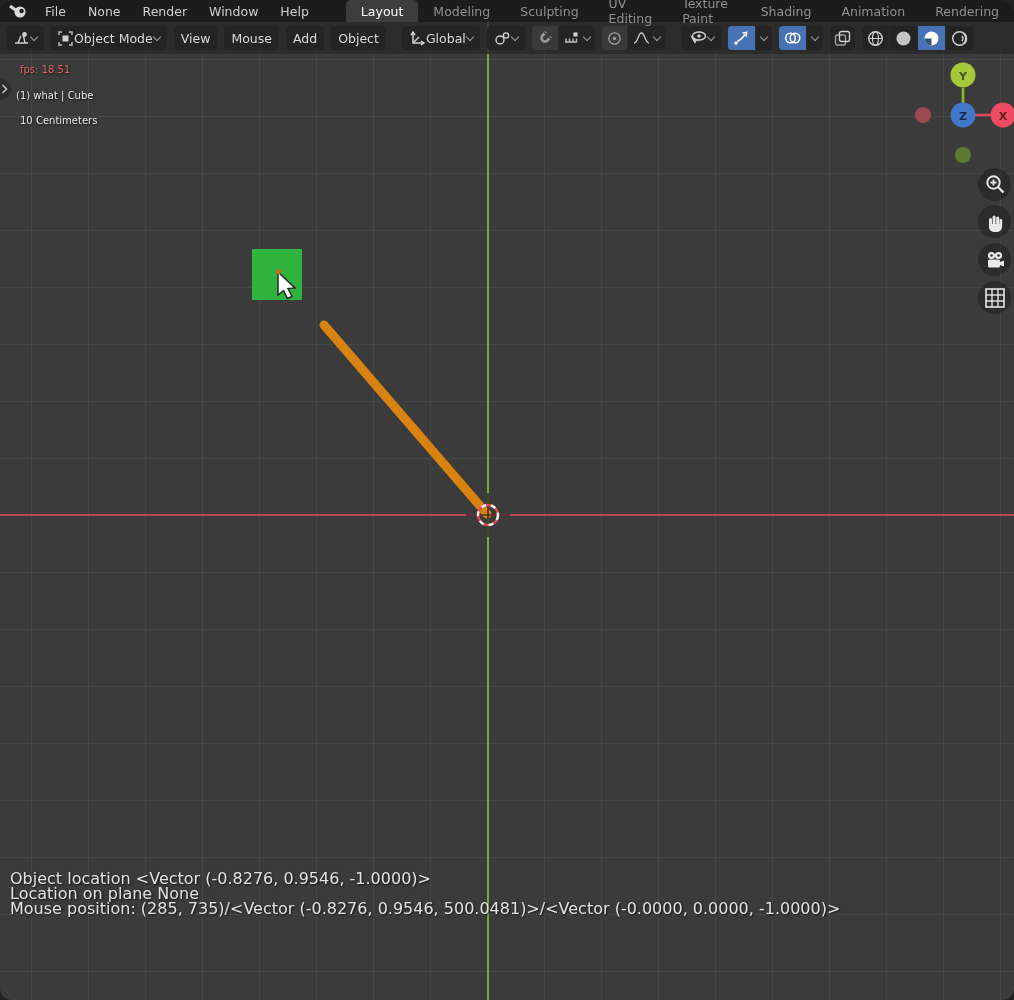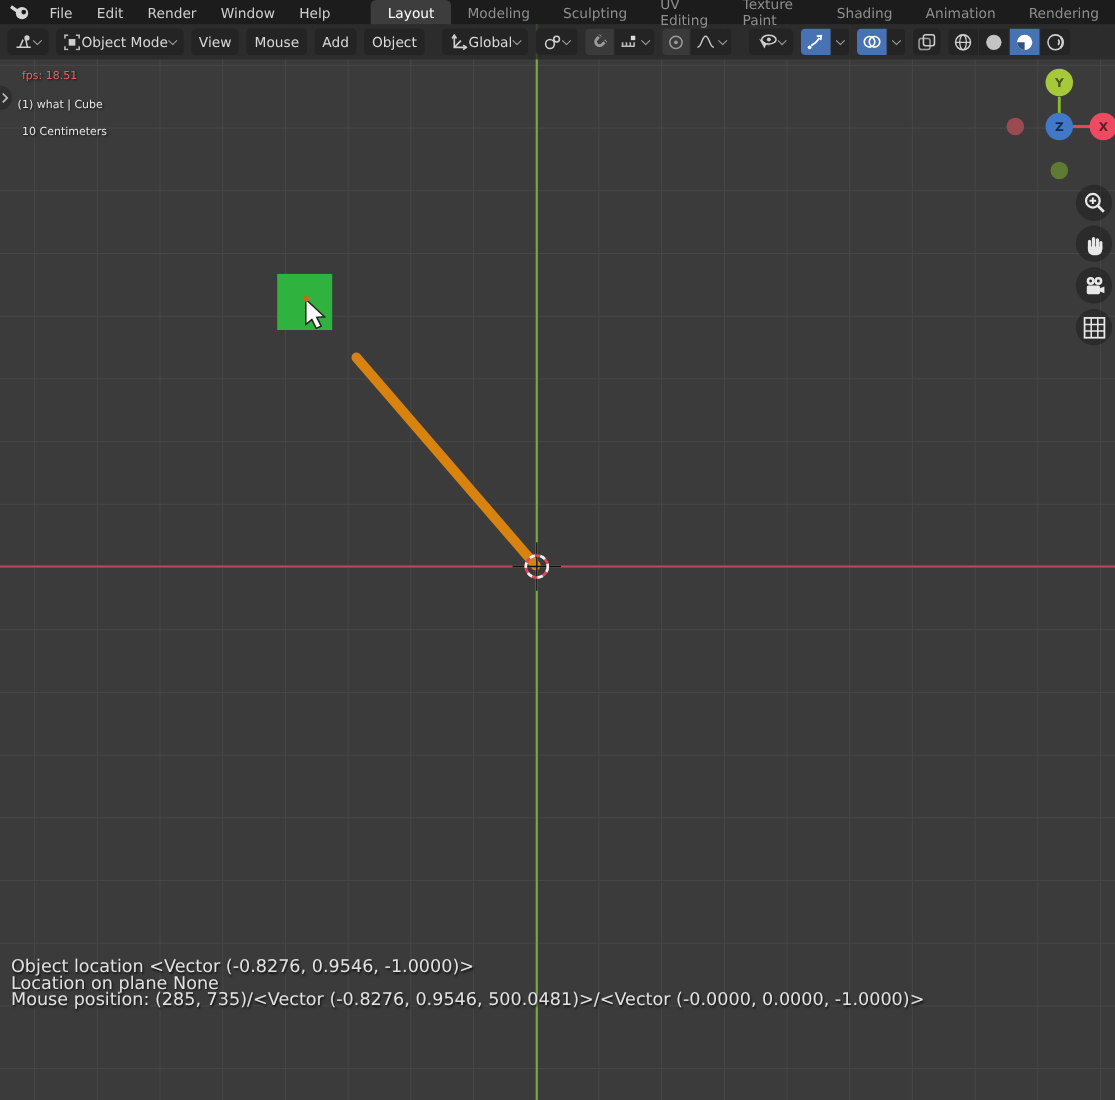--- a/index.html
+++ b/index.html
@@ -6,20 +6,21 @@
   html,body { background:#222; }
   .screen {
     position:relative; width:1014px; height:1000px; overflow:hidden;
     font-family:"DejaVu Sans","Liberation Sans",sans-serif;
     background-color:#3b3b3b;
     background-image:
       linear-gradient(to right,#464646 1px,transparent 1px),
       linear-gradient(to bottom,#464646 1px,transparent 1px);
     background-size:57px 57px;
     background-position:31px 59px;
+    border-radius:12px;
   }
   
   .axis-x { position:absolute; left:0; right:0; top:514px; height:2px; background:#b8455a; z-index:2; }
   .axis-y { position:absolute; top:22px; bottom:0; left:487px; width:2px; background:#79a83a; z-index:2; }
   
   .menubar {
     position:absolute; top:0; left:0; right:0; height:22px; background:#1c1c1c;
     display:flex; align-items:stretch; z-index:30; color:#cfcfcf; font-size:12.5px;
   }
   .logo { display:flex; align-items:center; padding:0 6px 0 8px; }
@@ -66,21 +67,21 @@
 
   <div class="menubar">
     <span class="logo">
       <svg width="20" height="18" viewBox="0 0 20 18">
         <line x1="2" y1="4" x2="9" y2="9" stroke="#d8d8d8" stroke-width="3"></line>
         <circle cx="12" cy="10" r="5.6" fill="#d8d8d8"></circle>
         <circle cx="13.6" cy="9" r="2.2" fill="#1c1c1c"></circle>
       </svg>
     </span>
     <span class="mitem">File</span>
-    <span class="mitem">Edit</span>
+    <span class="mitem">None</span>
     <span class="mitem">Render</span>
     <span class="mitem">Window</span>
     <span class="mitem">Help</span>
     <div class="tabs">
       <span class="tab active">Layout</span>
       <span class="tab">Modeling</span>
       <span class="tab">Sculpting</span>
       <span class="tab">UV Editing</span>
       <span class="tab">Texture Paint</span>
       <span class="tab">Shading</span>

